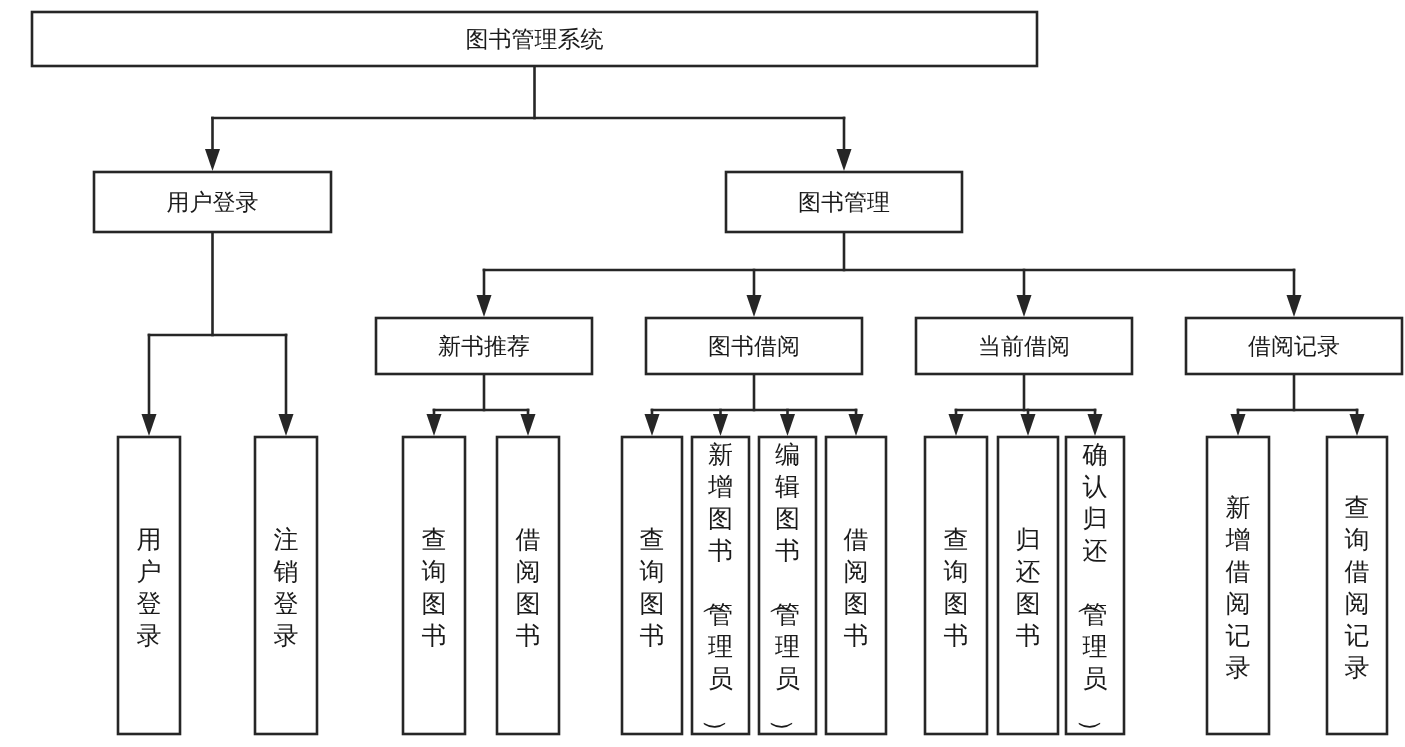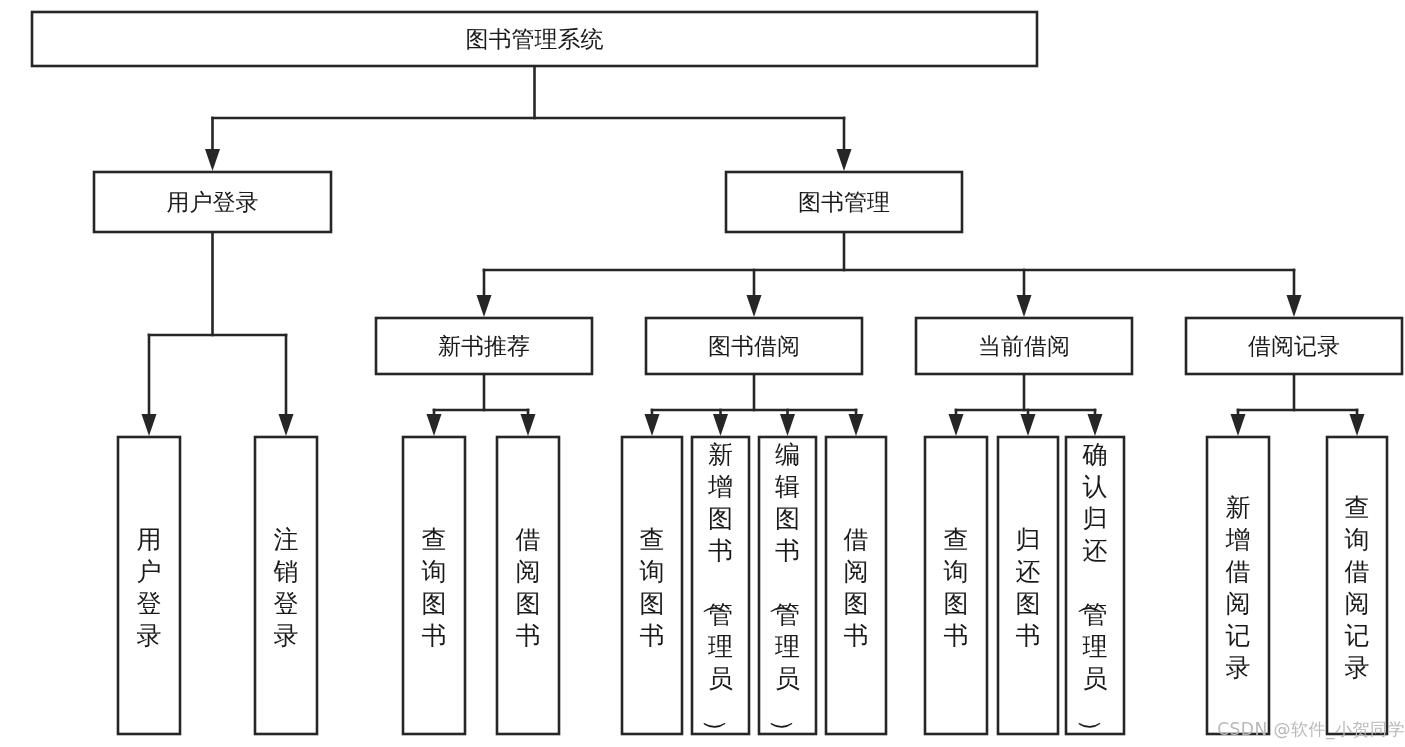--- a/index.html
+++ b/index.html
@@ -216,14 +216,13 @@
         <g>
           <rect x="1193" y="437" width="62" height="297" class="node-box"></rect>
           <text x="1224" y="515.5" class="node-label-v"><tspan x="1224" dy="0">新</tspan><tspan x="1224" dy="32">增</tspan><tspan x="1224" dy="32">借</tspan><tspan x="1224" dy="32">阅</tspan><tspan x="1224" dy="32">记</tspan><tspan x="1224" dy="32">录</tspan></text>
         </g>
         <g>
           <rect x="1313" y="437" width="60" height="297" class="node-box"></rect>
           <text x="1343" y="515.5" class="node-label-v"><tspan x="1343" dy="0">查</tspan><tspan x="1343" dy="32">询</tspan><tspan x="1343" dy="32">借</tspan><tspan x="1343" dy="32">阅</tspan><tspan x="1343" dy="32">记</tspan><tspan x="1343" dy="32">录</tspan></text>
         </g>
       </g>
   </svg>
-  <div class="watermark">CSDN @软件_小贺同学</div>
 </div>
 
 </body></html>

